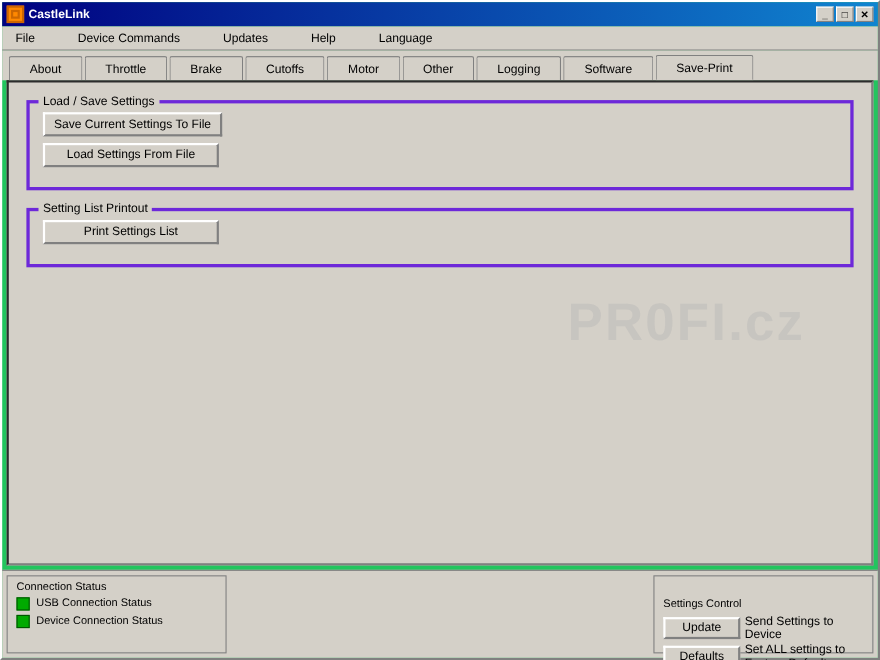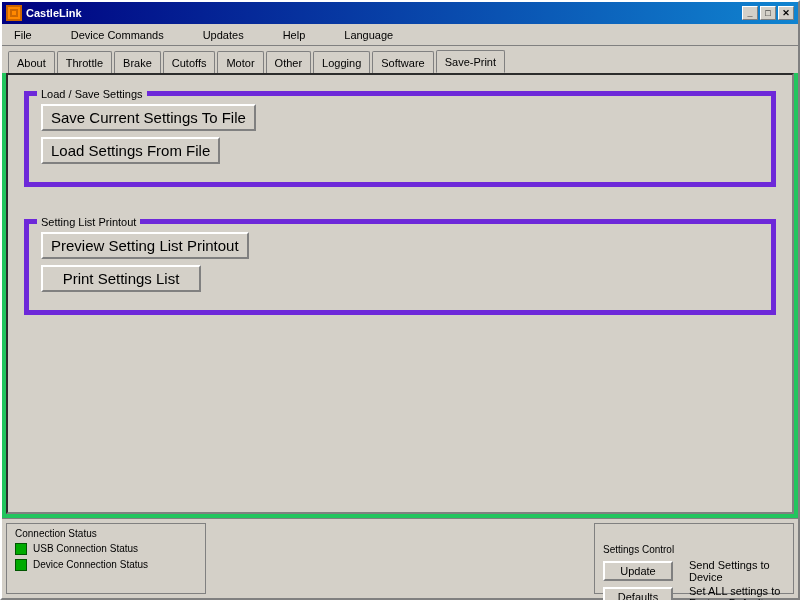--- a/index.html
+++ b/index.html
@@ -77,21 +77,21 @@
       font-size: 11px;
     }
     .tabs-bar {
       display: flex;
       align-items: flex-end;
       padding: 4px 6px 0 6px;
       background: #d4d0c8;
       flex-shrink: 0;
     }
     .tab {
-      padding: 2px 8px;
+      padding: 2px 18px;
       border: 1px solid #808080;
       border-bottom: none;
       background: #d4d0c8;
       cursor: pointer;
       margin-right: 2px;
       font-size: 11px;
       height: 22px;
       display: flex;
       align-items: center;
       border-top-left-radius: 2px;
@@ -121,40 +121,40 @@
       top: 50%;
       transform: translateY(-50%);
       font-size: 48px;
       font-weight: bold;
       color: rgba(180, 180, 180, 0.4);
       letter-spacing: 2px;
       font-family: Arial, sans-serif;
       pointer-events: none;
     }
     .group-box {
-      border: 5px solid #6d28d9;
+      border: 3px solid #6d28d9;
       padding: 8px 12px 12px 12px;
-      margin-bottom: 32px;
+      margin-bottom: 16px;
       background: #d4d0c8;
       position: relative;
     }
     .group-box-title {
       position: absolute;
       top: -8px;
       left: 8px;
       background: #d4d0c8;
       padding: 0 4px;
       font-size: 11px;
     }
     .win-btn {
       background: #d4d0c8;
       border: 2px solid;
       border-color: #ffffff #808080 #808080 #ffffff;
       padding: 3px 8px;
-      font-size: 15px;
+      font-size: 11px;
       cursor: pointer;
       min-width: 160px;
       text-align: center;
       margin-bottom: 6px;
       display: block;
       font-family: 'MS Sans Serif', Arial, sans-serif;
     }
     .status-bar {
       height: 80px;
       display: flex;
@@ -201,21 +201,21 @@
       gap: 2px;
     }
     .settings-control-title {
       font-size: 10px;
       margin-bottom: 2px;
       margin-top: 16px;
     }
     .settings-row {
       display: flex;
       align-items: center;
-      gap: 16px;
+      gap: 4px;
     }
     .settings-btn {
       background: #d4d0c8;
       border: 2px solid;
       border-color: #ffffff #808080 #808080 #ffffff;
       padding: 2px 8px;
       font-size: 11px;
       cursor: pointer;
       min-width: 70px;
       text-align: center;
@@ -271,21 +271,20 @@
     <div class="watermark">PR0FI.cz</div>
 
     <div class="group-box">
       <span class="group-box-title">Load / Save Settings</span>
       <button class="win-btn">Save Current Settings To File</button>
       <button class="win-btn">Load Settings From File</button>
     </div>
 
     <div class="group-box">
       <span class="group-box-title">Setting List Printout</span>
-      <button class="win-btn">Preview Setting List Printout</button>
       <button class="win-btn">Print Settings List</button>
     </div>
   </div>
 
   <div class="status-bar">
 
     <div class="status-connection">
       <div class="status-title">Connection Status</div>
       <div class="status-item">
         <div class="status-led"></div>

